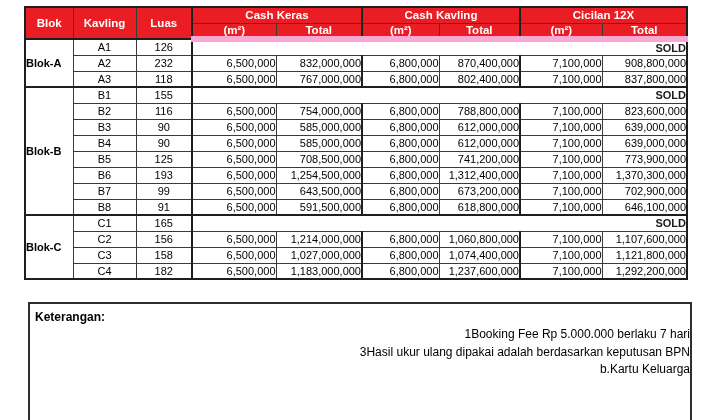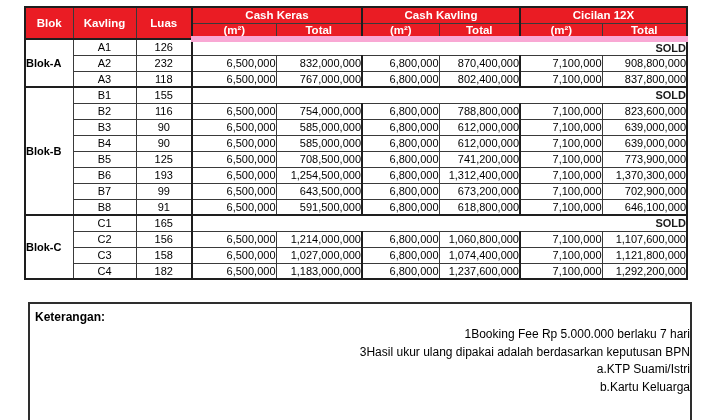--- a/index.html
+++ b/index.html
@@ -231,18 +231,15 @@
 
 <div class="notes">
   <div class="notes-title">Keterangan:</div>
   <div class="note-item">
     <span class="note-num">1</span><span>Booking Fee Rp 5.000.000 berlaku 7 hari</span>
   </div>
   <div class="note-item">
     <span class="note-num">3</span><span>Hasil ukur ulang dipakai adalah berdasarkan keputusan BPN</span>
   </div>
   <div class="note-item note-sub">
-    <span class="note-num">a.</span><span>KTP Suami/Istri</span>
-  </div>
-  <div class="note-item note-sub">
     <span class="note-num">b.</span><span>Kartu Keluarga</span>
   </div>
 </div>
 
 </body></html>

